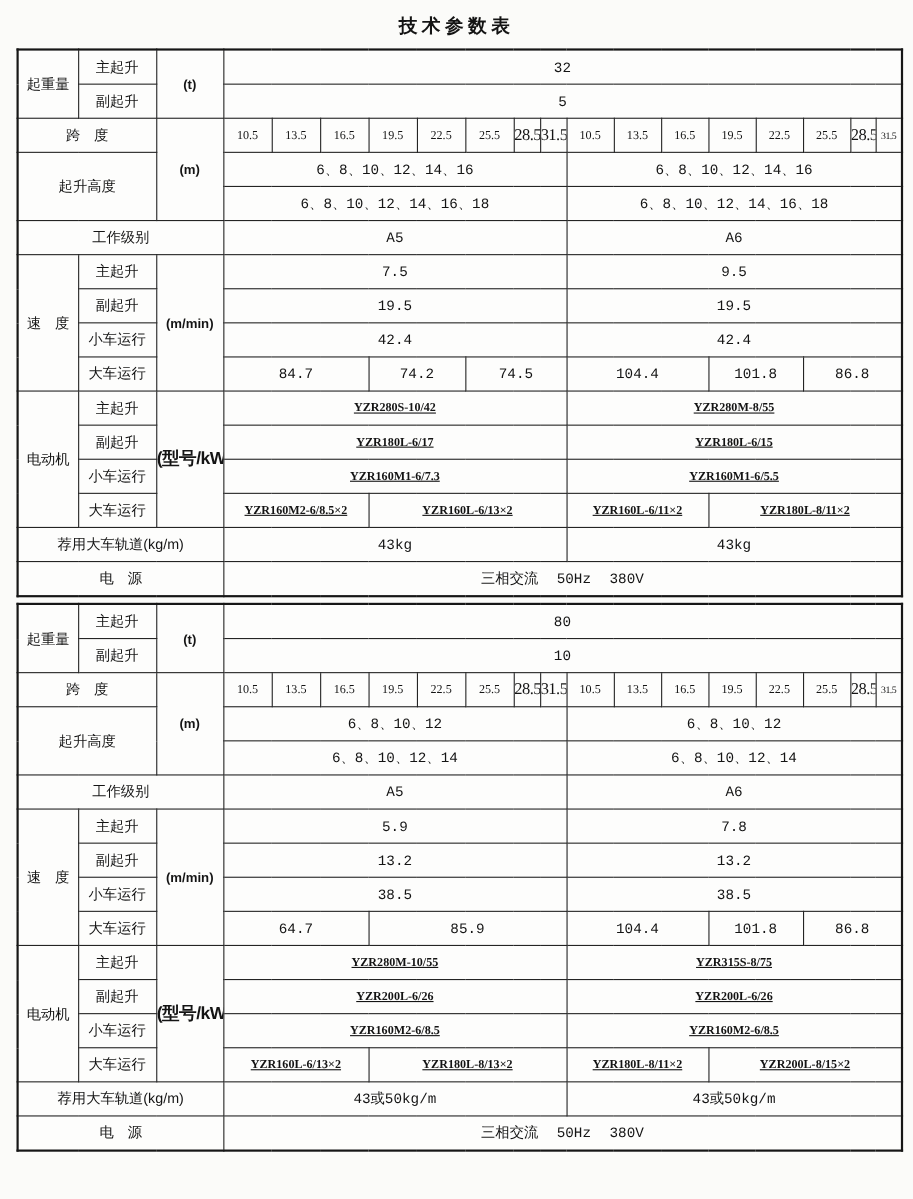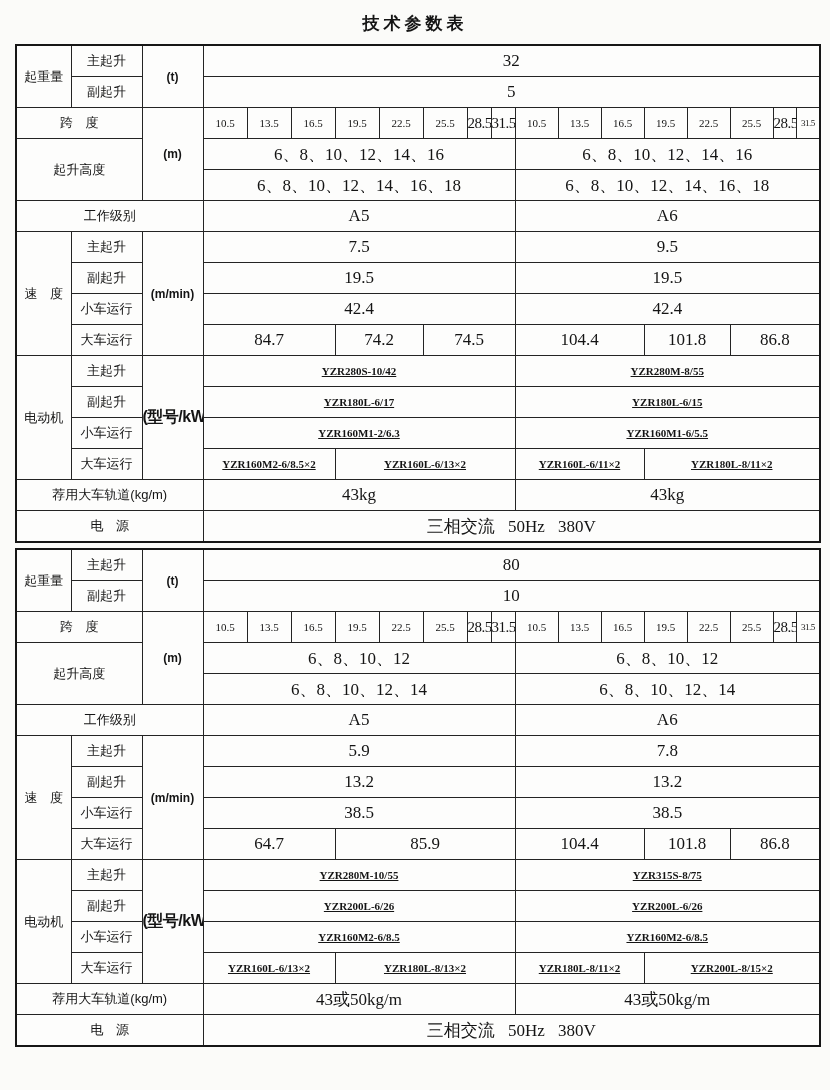--- a/index.html
+++ b/index.html
@@ -6,21 +6,21 @@
   .page{position:relative;width:830px;height:1090px;margin:0 auto;background:#fbfbf9;
         overflow:hidden;font-family:"Liberation Sans","DejaVu Sans",sans-serif;color:#141414;}
   .title{margin:0;padding:12px 0 9px;text-align:center;font-size:17px;font-weight:bold;letter-spacing:4px;}
   table.pt{border-collapse:collapse;table-layout:fixed;width:806px;margin-left:15px;border:2px solid #161616;background:#fdfdfc;}
   table.pt td{border:1px solid #242424;height:30px;padding:0;text-align:center;vertical-align:middle;
               overflow:hidden;white-space:nowrap;}
   .lbl{font-weight:normal;font-size:13px;}
   .wsp{word-spacing:9px;}
   .unit{font-size:12px;font-weight:bold;}
   .unit-sm{font-size:16px;letter-spacing:-0.5px;}
-  .val{font-family:Liberation Serif, serif;font-size:17px;}
+  .val{font-family:Liberation Mono, monospace;font-size:13px;}
   .spn{font-family:"Liberation Serif","DejaVu Serif",serif;font-size:11px;}
   .nrw{font-size:15px;letter-spacing:-0.5px;}
   .xs{font-size:9px;letter-spacing:-0.5px;}
   .model{font-family:"Liberation Serif","DejaVu Serif",serif;font-weight:bold;font-size:11px;text-decoration:underline;}
   .blk2{margin-top:5px;}
   .footnote{margin:9px 0 0 16px;font-size:13px;font-weight:bold;letter-spacing:0.5px;}
 </style>
 </head>
 <body>
 
@@ -128,21 +128,21 @@
       <td colspan="8" class="model">YZR280S-10/42</td>
       <td colspan="8" class="model">YZR280M-8/55</td>
     </tr>
     <tr>
       <td class="lbl">副起升</td>
       <td colspan="8" class="model">YZR180L-6/17</td>
       <td colspan="8" class="model">YZR180L-6/15</td>
     </tr>
     <tr>
       <td class="lbl">小车运行</td>
-      <td colspan="8" class="model">YZR160M1-2/6.3</td>
+      <td colspan="8" class="model">YZR160M1-6/7.3</td>
       <td colspan="8" class="model">YZR160M1-6/5.5</td>
     </tr>
     <tr>
       <td class="lbl">大车运行</td>
       <td colspan="3" class="model">YZR160M2-6/8.5×2</td>
       <td colspan="5" class="model">YZR160L-6/13×2</td>
       <td colspan="3" class="model">YZR160L-6/11×2</td>
       <td colspan="5" class="model">YZR180L-8/11×2</td>
     </tr>
     <tr>

